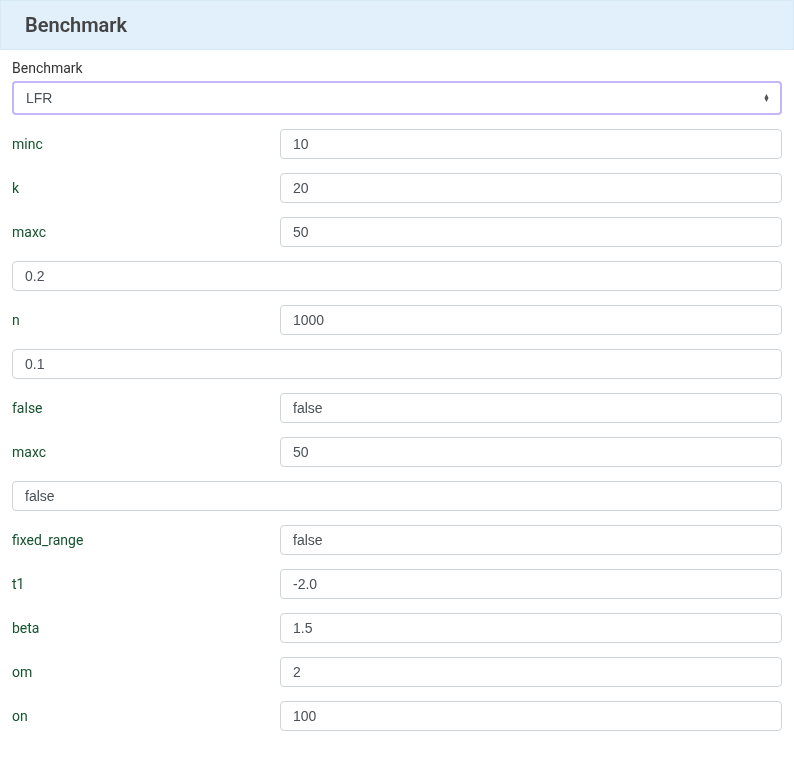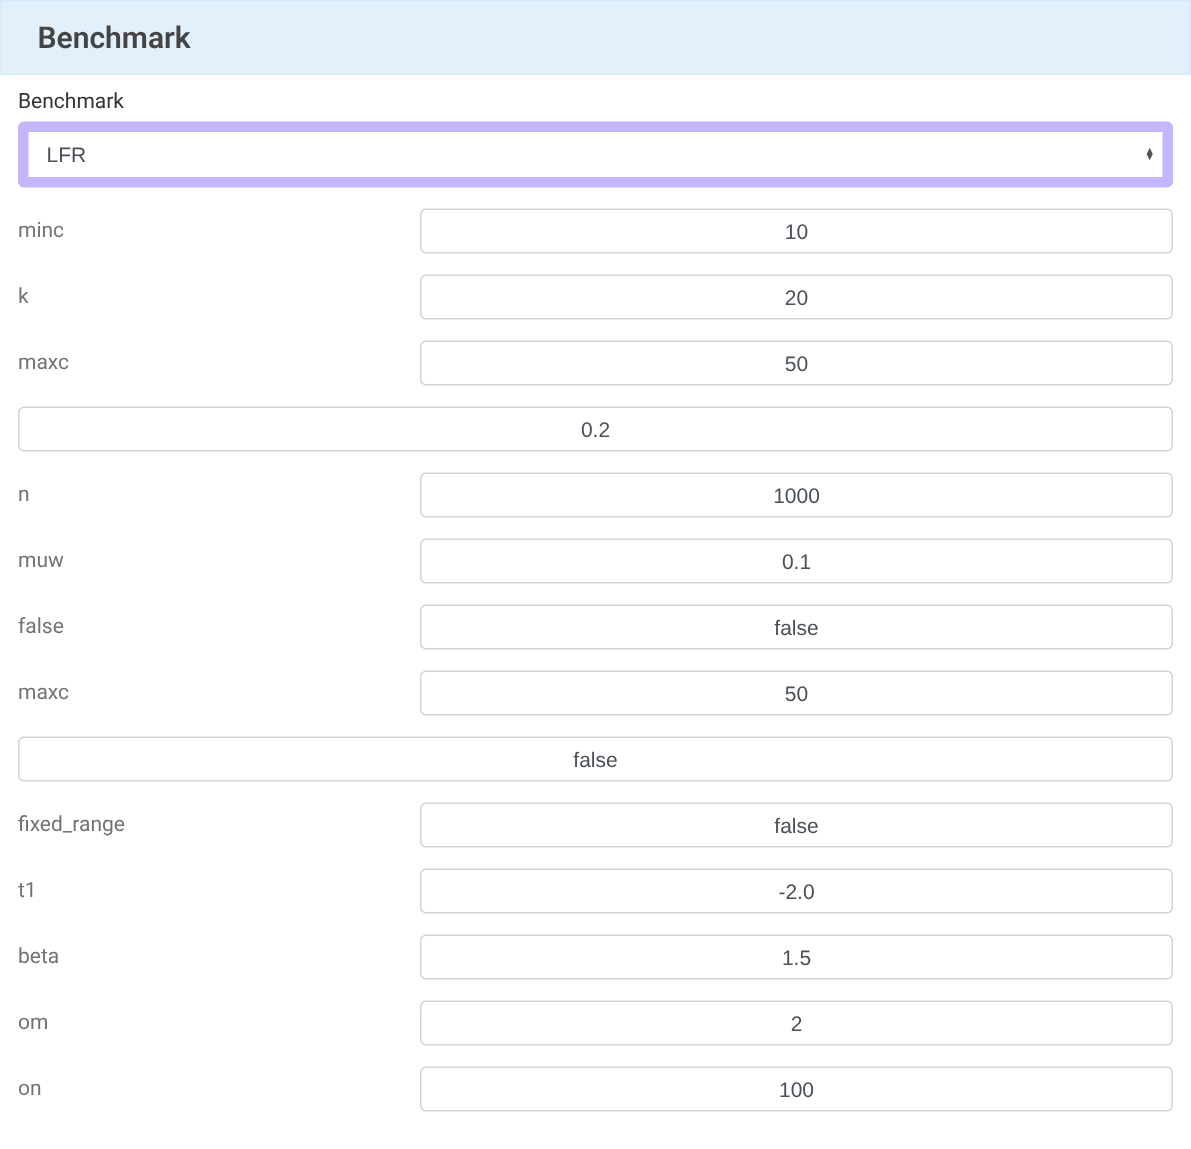--- a/index.html
+++ b/index.html
@@ -38,21 +38,21 @@
     }
     .select-wrapper {
       position: relative;
     }
     .custom-select {
       width: 100%;
       padding: 7px 12px;
       font-size: 14px;
       color: #495057;
       background-color: #fff;
-      border: 7px solid #c4b5fd;
+      border: 2px solid #c4b5fd;
       border-radius: 4px;
       appearance: none;
       -webkit-appearance: none;
       -moz-appearance: none;
       cursor: pointer;
     }
     .select-caret {
       position: absolute;
       right: 12px;
       top: 50%;
@@ -72,33 +72,32 @@
       display: block;
       font-size: 7px;
     }
     .form-row {
       display: flex;
       align-items: center;
       margin-bottom: 14px;
     }
     .form-label {
       width: 268px;
-      color: #737373;
+      color: #14532d;
       font-size: 14px;
       padding-right: 10px;
     }
     .form-input {
       flex: 1;
       padding: 6px 12px;
       font-size: 14px;
       color: #495057;
       background-color: #fff;
       border: 1px solid #ced4da;
       border-radius: 4px;
-      text-align: center;
     }
   </style>
 </head>
 <body>
 
 <div class="header">
   <h2 class="header-title">Benchmark</h2>
 </div>
 
 <div class="content">
@@ -131,21 +130,20 @@
   <div class="form-row">
     <input type="text" class="form-input" value="0.2" style="">
   </div>
 
   <div class="form-row">
     <label class="form-label">n</label>
     <input type="text" class="form-input" value="1000" style="">
   </div>
 
   <div class="form-row">
-    <label class="form-label">muw</label>
     <input type="text" class="form-input" value="0.1" style="">
   </div>
 
   <div class="form-row">
     <label class="form-label">false</label>
     <input type="text" class="form-input" value="false" style="">
   </div>
 
   <div class="form-row">
     <label class="form-label">maxc</label>

